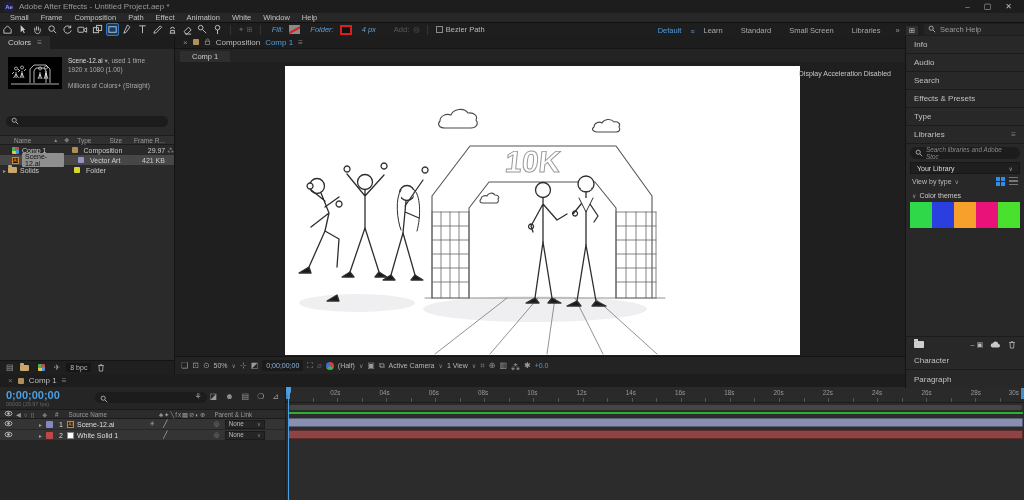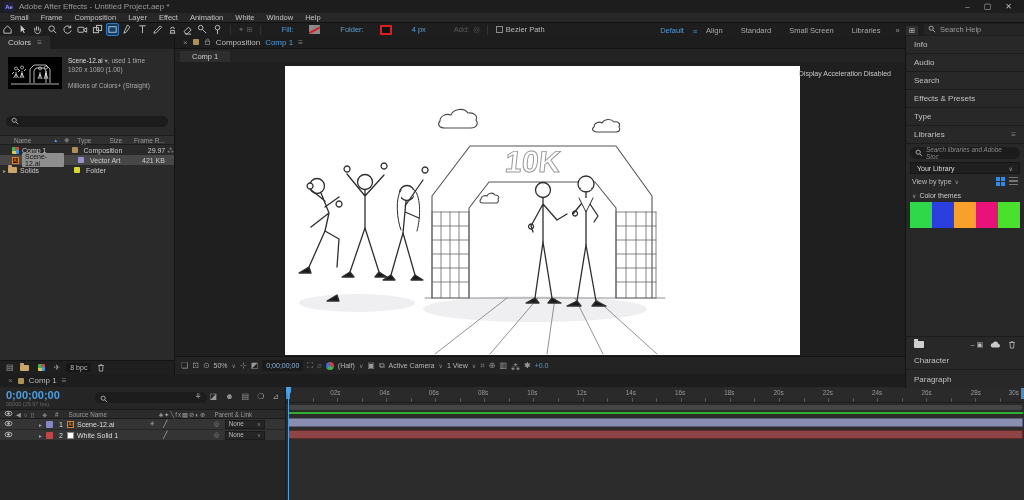--- a/index.html
+++ b/index.html
@@ -15,21 +15,21 @@
   .win-controls { margin-left:auto; display:flex; gap:14px; font-size:8px; color:#bbb; padding-right:8px; }
   .menubar { left:0; top:13px; width:1024px; height:9px; background:#272727; display:flex; align-items:center;
              gap:0; font-size:7.5px; color:#c2c2c2; padding-left:4px; }
   .menubar span { padding:0 6px; }
   .toolbar { left:0; top:22px; width:1024px; height:14px; background:#1e1e1e; border-top:1px solid #101010;
              display:flex; align-items:center; font-size:7.5px; }
   .ticon { width:13px; height:13px; display:flex; align-items:center; justify-content:center; margin:0 1px; }
   .ticon svg { width:11px; height:11px; stroke:#c6c6c6; fill:none; stroke-width:1; }
   .ticon.active { background:#123d66; border:1px solid #2f7ac2; border-radius:2px; }
   .tb-sep { width:1px; height:10px; background:#333; margin:0 5px; }
-  .tb-label { color:#5d9fd4; margin:0 16px; }
+  .tb-label { color:#5d9fd4; margin:0 6px;font-style:italic; }
   .tb-dim { color:#5a5a5a; margin:0 2px; }
   .fill-swatch { width:11px; height:9px; background:#8a8a8a; position:relative; overflow:hidden; margin-right:4px; }
   .fill-swatch::after { content:""; position:absolute; left:-2px; top:3.5px; width:16px; height:1.5px;
                         background:#d82020; transform:rotate(-28deg); }
   .stroke-swatch { width:12px; height:10px; background:#111; border:2px solid #d82020; margin-right:4px; }
   .checkbox { width:7px; height:7px; border:1px solid #8a8a8a; background:#222; margin:0 3px; }
   .ws { color:#a8a8a8; padding:0 9px; }
   .ws.active-ws { color:#4f9bdd; }
   .searchhelp { display:flex; align-items:center; gap:4px; background:#252525; height:11px; width:100px;
                 padding:0 4px; color:#9a9a9a; }
@@ -148,21 +148,21 @@
     <span>–</span>
     <span>▢</span>
     <span>✕</span>
   </div>
 </div>
 
 <div class="abs menubar">
   <span>Small</span>
   <span>Frame</span>
   <span>Composition</span>
-  <span>Layer</span>
+  <span>Path</span>
   <span>Effect</span>
   <span>Animation</span>
   <span>White</span>
   <span>Window</span>
   <span>Help</span>
 </div>
 
 <div class="abs toolbar">
   <div class="ticon">
       <svg viewBox="0 0 12 12">
@@ -254,21 +254,21 @@
   <div class="stroke-swatch"></div>
   <span class="tb-label">4 px</span>
   <span class="tb-dim" style="margin-left:12px">Add:</span>
   <span class="tb-dim">◎</span>
   <div class="tb-sep"></div>
   <div class="checkbox"></div>
   <span style="color:#b8b8b8">Bezier Path</span>
   <div style="margin-left:auto; display:flex; align-items:flex-end;">
     <span class="ws active-ws">Default</span>
     <span style="color:#4f9bdd; font-size:7px">≡</span>
-    <span class="ws">Align</span>
+    <span class="ws">Learn</span>
     <span class="ws">Standard</span>
     <span class="ws">Small Screen</span>
     <span class="ws">Libraries</span>
     <span style="color:#999; padding:0 6px">»</span>
     <span style="color:#bbb; background:#2e2e2e; padding:0 3px; margin-right:6px">⊞</span>
     <div class="searchhelp">
       <span class="mag"><svg viewBox="0 0 10 10">
             <circle cx="4" cy="4" r="2.6"></circle>
             <path d="M6 6l3 3"></path>
           </svg></span>

